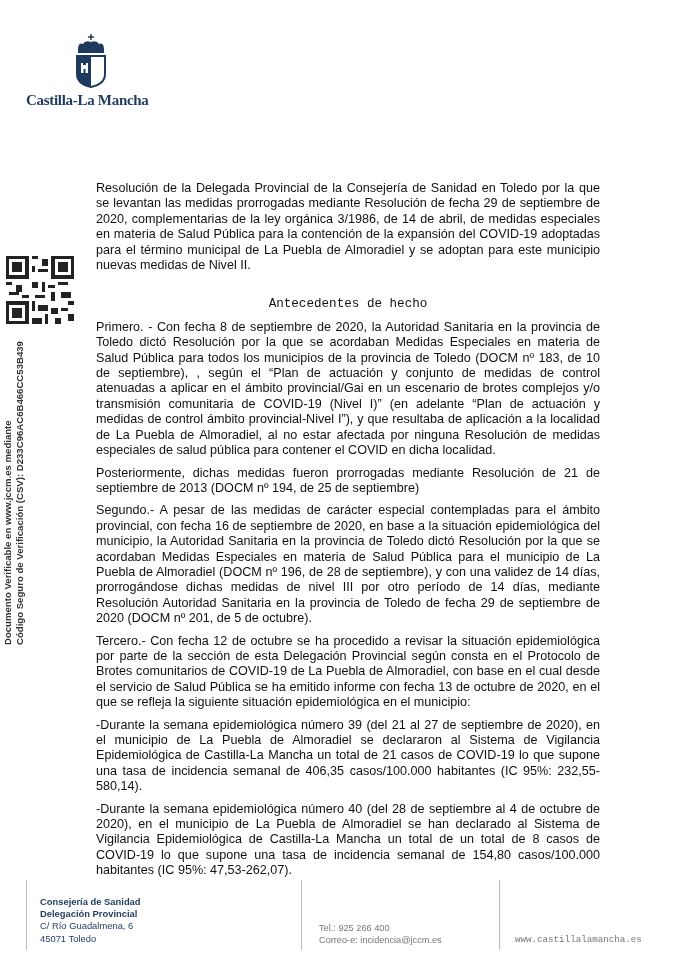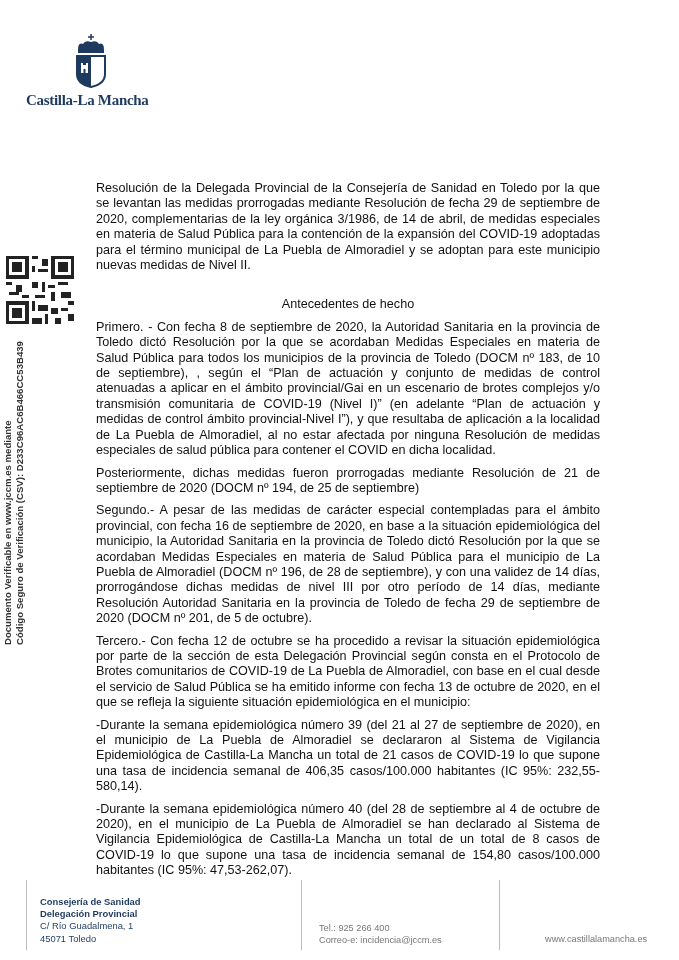--- a/index.html
+++ b/index.html
@@ -4,27 +4,27 @@
 <style>
   html, body { margin:0; padding:0; background:#ffffff; }
   body { width:679px; height:960px; position:relative; overflow:hidden; font-family:"Liberation Sans", sans-serif; color:#111; }
   .logo { position:absolute; left:26px; top:34px; width:130px; text-align:center; }
   .logo svg { display:block; margin:0 auto; }
   .logo-text { font-family:Liberation Serif, serif; font-weight:bold; color:#1f3a5f; font-size:15px; letter-spacing:-0.3px; margin-top:4px; text-align:left; padding-left:0; }
   .qr { position:absolute; left:6px; top:256px; width:68px; height:68px; }
   .vert { position:absolute; left:2px; top:645px; transform-origin:0 0; transform:rotate(-90deg); white-space:nowrap; font-size:9.6px; font-weight:bold; color:#333; line-height:12px; }
   .content { position:absolute; left:96px; top:163px; width:504px; font-size:12.6px; line-height:15.4px; text-align:justify;margin-top:18px; }
   .content p { margin:0 0 7px 0; }
-  .heading { text-align:center !important; margin:24px 0 7px 0 !important; }
+  .heading { text-align:center !important; margin:24px 0 7px 0 !important;font-family:Liberation Mono, monospace; }
   .footer { position:absolute; left:0; top:880px; width:582px; height:80px; }
   .fline { position:absolute; top:0; width:1px; height:70px; background:#bbb; }
   .fcol1 { position:absolute; left:40px; top:16px; font-size:9.4px; line-height:12.2px; color:#1f3a5f; }
   .fcol1 .b { font-weight:bold; }
   .fcol2 { position:absolute; left:319px; top:42px; font-size:9.2px; line-height:12.4px; color:#777; }
-  .fcol3 { position:absolute; left:545px; top:54px; font-size:9.2px; color:#777; }
+  .fcol3 { position:absolute; left:515px; top:54px; font-size:9.2px; color:#777;font-family:Liberation Mono, monospace; }
 </style>
 </head>
 <body>
 
 <div class="logo">
   <svg width="34" height="54" viewBox="0 0 34 54">
     <line x1="17" y1="0" x2="17" y2="6" stroke="#1f3a5f" stroke-width="1.5"></line>
     <line x1="14" y1="3" x2="20" y2="3" stroke="#1f3a5f" stroke-width="1.5"></line>
     <path d="M4 16 Q4 8 9 10 Q11 6 17 8 Q23 6 25 10 Q30 8 30 16 Z" fill="#1f3a5f"></path>
     <rect x="4" y="16" width="26" height="3" fill="#1f3a5f"></rect>
@@ -85,35 +85,35 @@
 
 <div class="vert">
   <div>Documento Verificable en www.jccm.es mediante</div>
   <div>Código Seguro de Verificación (CSV):  D233C96AC6B466CC53B439</div>
 </div>
 
 <div class="content">
   <p>Resolución de la Delegada Provincial de la Consejería de Sanidad en Toledo por la que se levantan las medidas prorrogadas mediante Resolución de fecha 29 de septiembre de 2020, complementarias de la ley orgánica 3/1986, de 14 de abril, de medidas especiales en materia de Salud Pública para la contención de la expansión del COVID-19 adoptadas para el término municipal de La Puebla de Almoradiel y se adoptan para este municipio nuevas medidas de Nivel II.</p>
   <p class="heading">Antecedentes de hecho</p>
   <p>Primero. - Con fecha 8 de septiembre de 2020, la Autoridad Sanitaria en la provincia de Toledo dictó Resolución por la que se acordaban Medidas Especiales en materia de Salud Pública para todos los municipios de la provincia de Toledo (DOCM nº 183, de 10 de septiembre), , según el “Plan de actuación y conjunto de medidas de control atenuadas a aplicar en el ámbito provincial/Gai en un escenario de brotes complejos y/o transmisión comunitaria de COVID-19 (Nivel I)” (en adelante “Plan de actuación y medidas de control ámbito provincial-Nivel I”), y que resultaba de aplicación a la localidad de La Puebla de Almoradiel, al no estar afectada por ninguna Resolución de medidas especiales de salud pública para contener el COVID en dicha localidad.</p>
-  <p>Posteriormente, dichas medidas fueron prorrogadas mediante Resolución de 21 de septiembre de 2020 (DOCM nº 194, de 25 de septiembre)</p>
+  <p>Posteriormente, dichas medidas fueron prorrogadas mediante Resolución de 21 de septiembre de 2013 (DOCM nº 194, de 25 de septiembre)</p>
   <p>Segundo.- A pesar de las medidas de carácter especial contempladas para el ámbito provincial, con fecha 16 de septiembre de 2020, en base a la situación epidemiológica del municipio, la Autoridad Sanitaria en la provincia de Toledo dictó Resolución por la que se acordaban Medidas Especiales en materia de Salud Pública para el municipio de La Puebla de Almoradiel (DOCM nº 196, de 28 de septiembre), y con una validez de 14 días, prorrogándose dichas medidas de nivel III  por otro período de 14 días, mediante Resolución Autoridad Sanitaria en la provincia de Toledo de fecha 29 de septiembre de 2020 (DOCM nº 201, de 5 de octubre).</p>
   <p>Tercero.- Con fecha 12 de octubre se ha procedido a revisar la situación epidemiológica por parte de la sección de esta Delegación Provincial según consta en el Protocolo de Brotes comunitarios de COVID-19 de La Puebla de Almoradiel, con base en el cual desde el servicio de Salud Pública se ha emitido informe con fecha 13 de octubre de 2020, en el que se refleja la siguiente situación epidemiológica en el municipio:</p>
   <p>-Durante la semana epidemiológica número 39 (del 21 al 27 de septiembre de 2020), en el municipio de La Puebla de Almoradiel se declararon al Sistema de Vigilancia Epidemiológica de Castilla-La Mancha un total de 21 casos de COVID-19 lo que supone una tasa de incidencia semanal de 406,35 casos/100.000 habitantes (IC 95%: 232,55-580,14).</p>
   <p>-Durante la semana epidemiológica número 40 (del 28 de septiembre al 4 de octubre de 2020), en el municipio de La Puebla de Almoradiel se han declarado al Sistema de Vigilancia Epidemiológica de Castilla-La Mancha un total de un total de 8 casos de COVID-19 lo que supone una tasa de incidencia semanal de 154,80 casos/100.000 habitantes (IC 95%: 47,53-262,07).</p>
 </div>
 
 <div class="footer">
   <div class="fline" style="left:26px;"></div>
   <div class="fline" style="left:301px;"></div>
   <div class="fline" style="left:499px;"></div>
   <div class="fcol1">
     <div class="b">Consejería de Sanidad</div>
     <div class="b">Delegación Provincial</div>
-    <div>C/ Río Guadalmena, 1</div>
+    <div>C/ Río Guadalmena, 6</div>
     <div>45071 Toledo</div>
   </div>
   <div class="fcol2">
     <div>Tel.: 925 266 400</div>
     <div>Correo-e: incidencia@jccm.es</div>
   </div>
   <div class="fcol3">www.castillalamancha.es</div>
 </div>
 
 </body></html>

